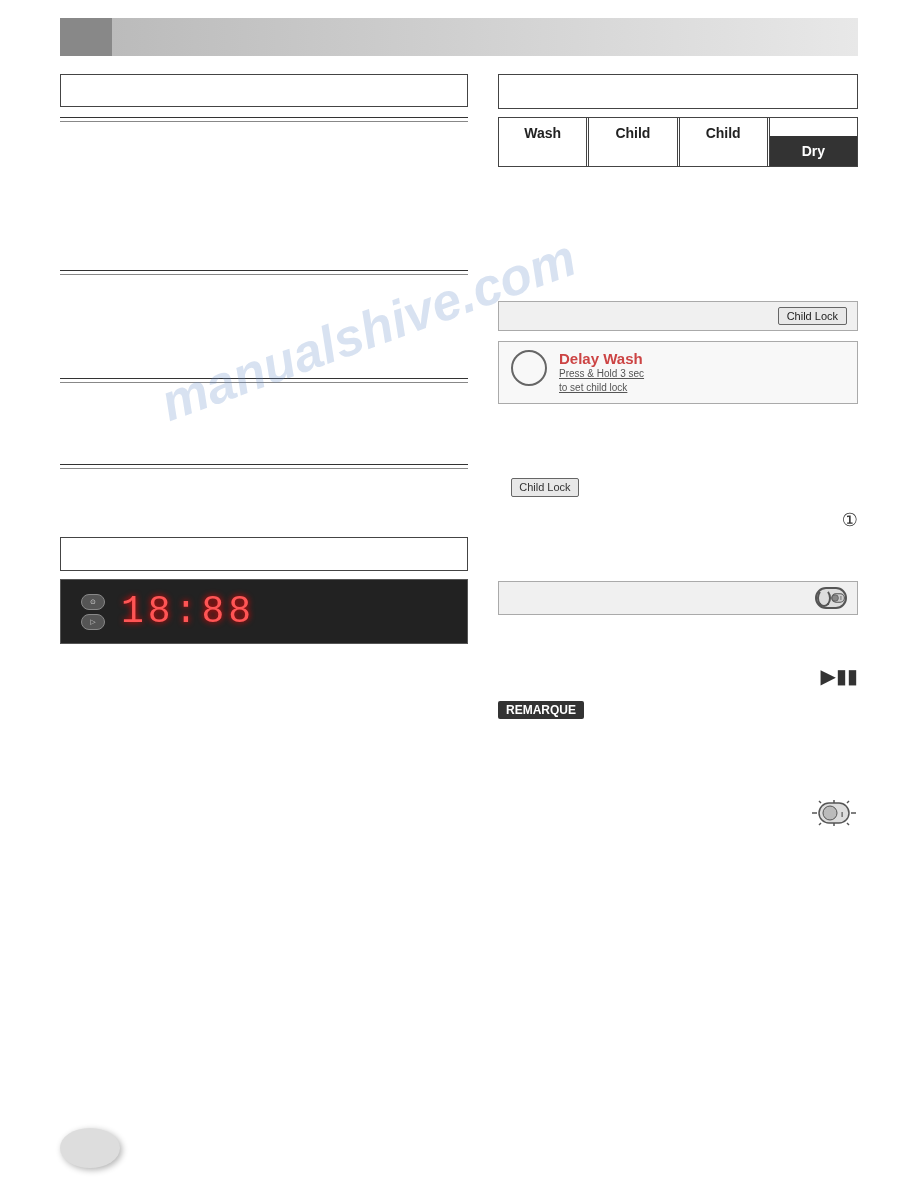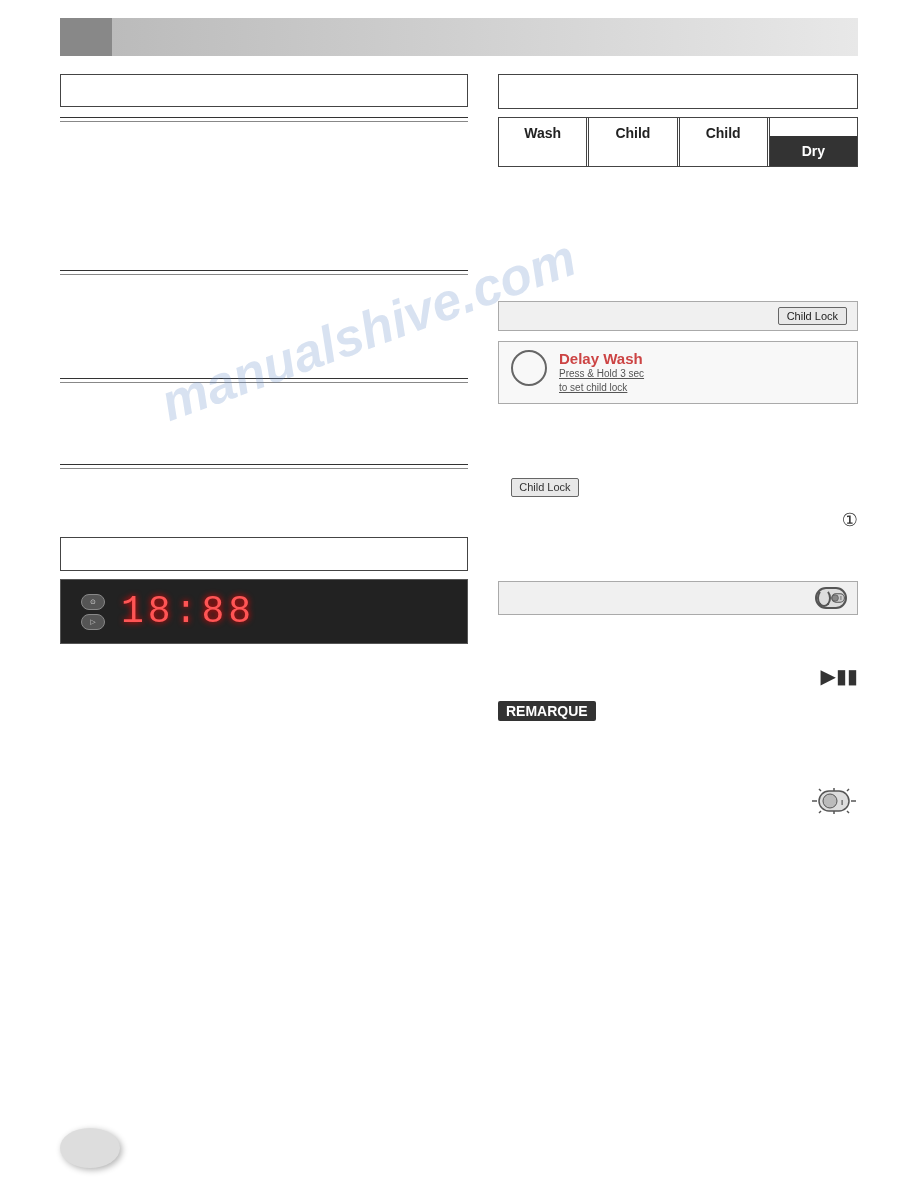--- a/index.html
+++ b/index.html
@@ -227,25 +227,25 @@
     .play-pause-icon {
       font-size: 20px;
       color: #333;
     }
 
     
     .remarque-badge {
       display: inline-block;
       background: #333;
       color: #fff;
-      font-size: 14px;
+      font-size: 12px;
       font-weight: bold;
       padding: 2px 8px;
       border-radius: 2px;
-      margin-bottom: 6px;
+      margin-bottom: 20px;
     }
 
     
     .sun-icon-area {
       display: flex;
       justify-content: flex-end;
       margin-top: 6px;
     }
 
     

